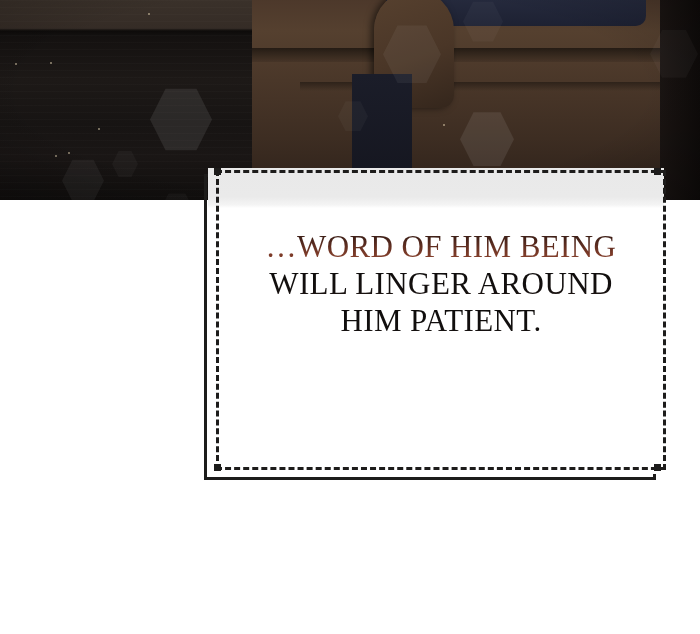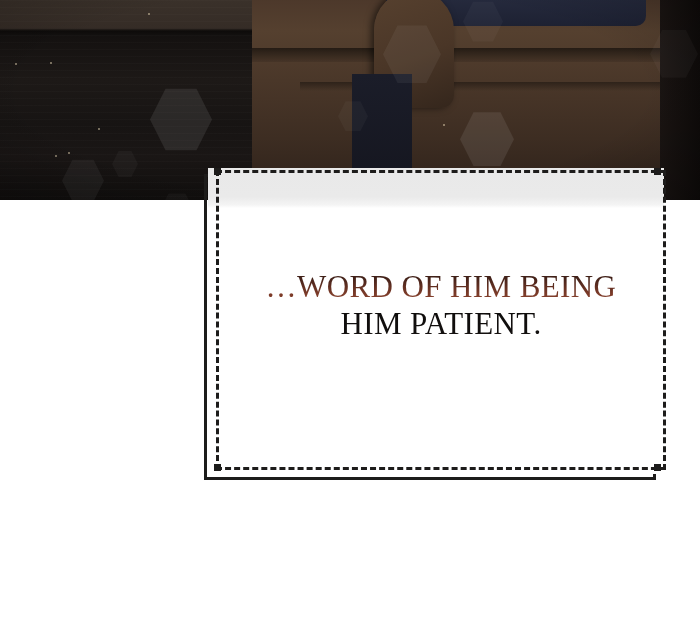--- a/index.html
+++ b/index.html
@@ -218,21 +218,20 @@
   }
   .speech .ln {
     display: block;
     white-space: nowrap;
   }
   .ln-1 {
     background-image: linear-gradient(180deg, #2a1711 0%, #46231a 30%, #7a3a28 68%, #8d4530 100%);
     -webkit-background-clip: text;
     background-clip: text;
     color: transparent;
-    margin-top: 40px;
   }
   .ln-2 {
     background-image: linear-gradient(180deg, #100e0d 0%, #16100e 55%, #40231a 88%, #5a2e20 100%);
     -webkit-background-clip: text;
     background-clip: text;
     color: transparent;
   }
   .ln-3 {
     background-image: linear-gradient(180deg, #0e0c0b 0%, #14100f 70%, #2c1a14 100%);
     -webkit-background-clip: text;
@@ -296,18 +295,19 @@
 
       <div class="frame-dashed"></div>
 
       <div class="corner-tick" style="left:6px;  top:0px;"></div>
       <div class="corner-tick" style="left:446px;top:0px;"></div>
       <div class="corner-tick" style="left:6px;  top:296px;"></div>
       <div class="corner-tick" style="left:446px;top:296px;"></div>
 
       <div class="speech">
         <span class="ln ln-1">…WORD OF HIM BEING</span>
+        <span class="ln ln-3">WILL LINGER AROUND</span>
         <span class="ln ln-4">HIM PATIENT.</span>
       </div>
     </div>
   </div>
 
 </div>
 
 </body></html>

